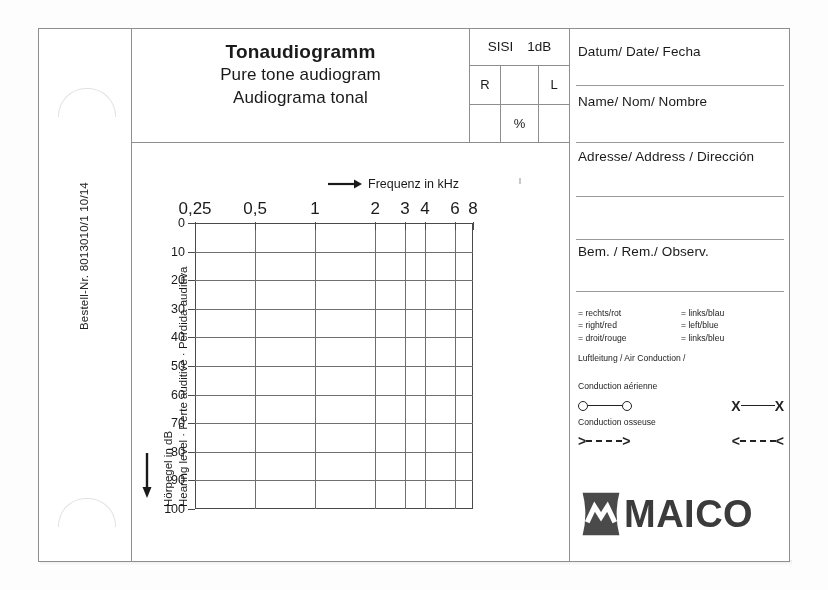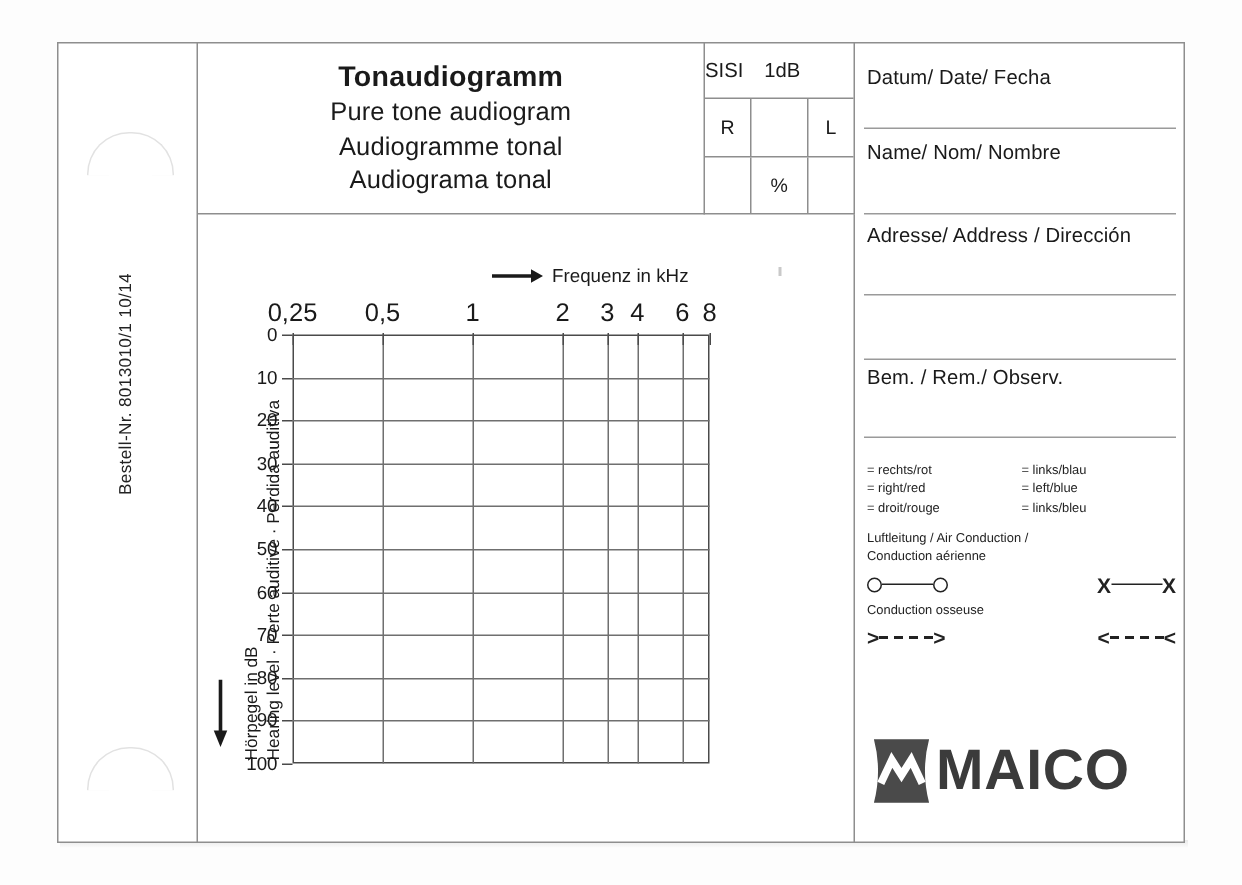--- a/index.html
+++ b/index.html
@@ -84,21 +84,21 @@
   .sisi-cell{
     display:flex;align-items:center;justify-content:center;
     font-size:13px;
     border-right:1px solid #8e8e8e;
     box-sizing:border-box;
   }
   .sisi-cell:last-child{border-right:none;}
   .sisi-c1{width:31px;}
   .sisi-c2{width:38px;}
   .sisi-c3{flex:1;}
-  .sisi-head{flex:1;display:flex;align-items:center;gap:14px;font-size:13.5px;}
+  .sisi-head{flex:1;display:flex;align-items:center;justify-content:center;gap:14px;font-size:13.5px;}
   
   .form-col{
     position:absolute;
     left:570px;top:28px;width:220px;height:534px;
     box-sizing:border-box;
   }
   .field{position:absolute;left:8px;width:204px;}
   .field-label{font-size:13.5px;letter-spacing:.1px;white-space:nowrap;}
   .rule{position:absolute;left:6px;width:208px;height:1px;background:#9a9a9a;}
   
@@ -174,21 +174,20 @@
 
   <div class="margin-strip">
     <div class="notch top"></div>
     <div class="notch bottom"></div>
     <div class="order-no">Bestell-Nr. 8013010/1  10/14</div>
   </div>
 
   <div class="title-block">
     <div class="title-main">Tonaudiogramm</div>
     <div class="title-sub">Pure tone audiogram</div>
-    <div class="title-sub">Audiogramme tonal</div>
     <div class="title-sub">Audiograma tonal</div>
   </div>
 
   <div class="sisi">
     <div class="sisi-row">
       <div class="sisi-head">
         <span>SISI</span>
         <span>1dB</span>
       </div>
     </div>
@@ -236,21 +235,21 @@
           <div>= droit/rouge</div>
         </div>
         <div class="legend-col">
           <div>= links/blau</div>
           <div>= left/blue</div>
           <div>= links/bleu</div>
         </div>
       </div>
 
       <div class="legend-title">Luftleitung / Air Conduction /</div>
-      <div class="legend-title" style="margin-top:0;">Conduction aérienne</div>
+      <div class="legend-title" style="margin-top:16px;">Conduction aérienne</div>
       <div class="symbol-row">
         <div class="sym">
           <span class="circ"></span>
           <span class="solidline"></span>
           <span class="circ"></span>
         </div>
         <div class="sym">
           <span class="xmark">X</span>
           <span class="solidline"></span>
           <span class="xmark">X</span>

